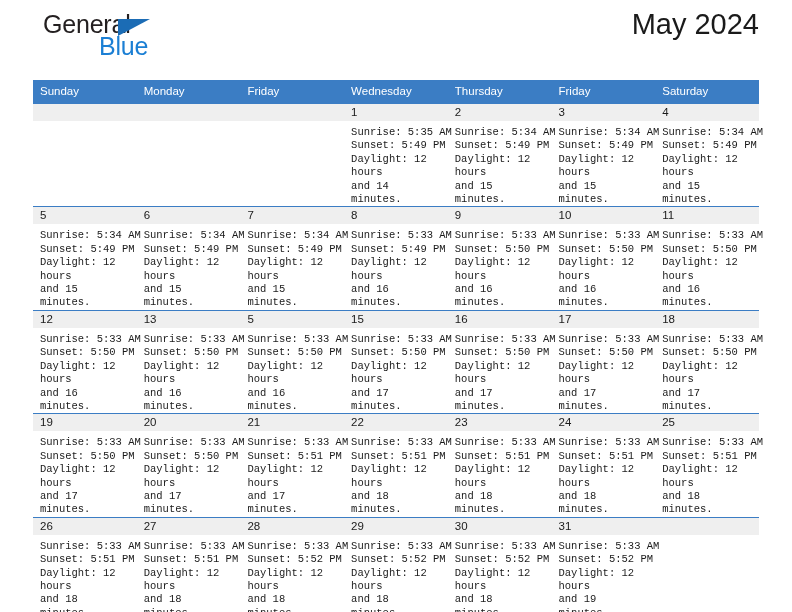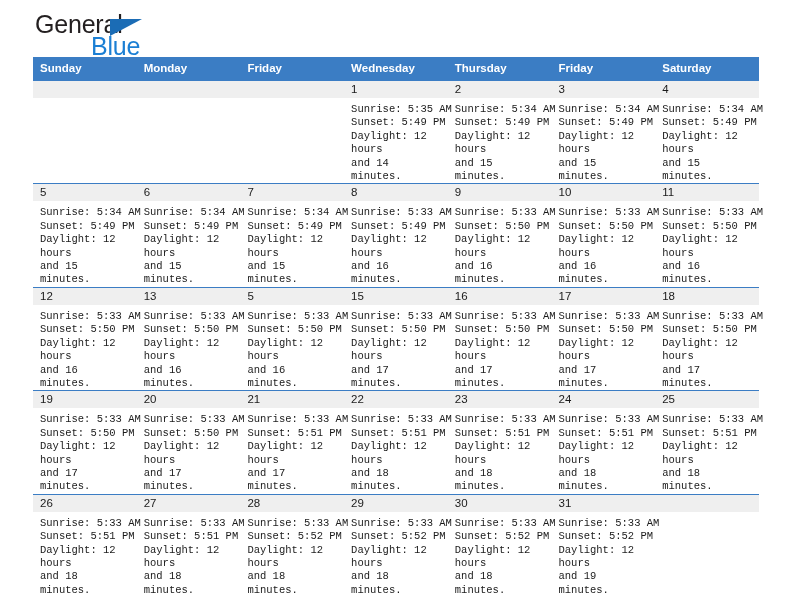--- a/index.html
+++ b/index.html
@@ -18,21 +18,22 @@
     position: relative;
     width: 792px;
     height: 612px;
     box-sizing: border-box;
     padding: 0 33px;
   }
 
   
   .header {
     position: relative;
-    height: 57px;
+    height: 80px;
+    margin-left: 8px;
   }
   .logo {
     position: absolute;
     left: 0;
     top: 10px;
     width: 150px;
     height: 52px;
   }
   .logo-general {
     position: absolute;
@@ -83,21 +84,21 @@
   
   .calendar {
     width: 726px;
     border-collapse: collapse;
     table-layout: fixed;
   }
   .calendar th {
     background: #3b7dc4;
     color: #ffffff;
     font-size: 11.5px;
-    font-weight: bold;
+    font-weight: normal;
     text-align: left;
     padding: 5px 0 6px 7px;
     height: 12px;
     border: none;
   }
   .week-row td {
     border-top: 1px solid #3b7dc4;
     vertical-align: top;
     padding: 0;
     height: 89px;
@@ -138,20 +139,21 @@
 <body>
 
 <div class="page">
 
   <div class="header">
     <div class="logo">
       <span class="logo-general">General</span>
       <span class="logo-triangle"></span>
       <span class="logo-blue">Blue</span>
     </div>
+    <div class="title">May 2024</div>
   </div>
 
   <table class="calendar">
     <thead>
       <tr id="weekday-header-row">
           <th>Sunday</th>
           <th>Monday</th>
           <th>Friday</th>
           <th>Wednesday</th>
           <th>Thursday</th>

